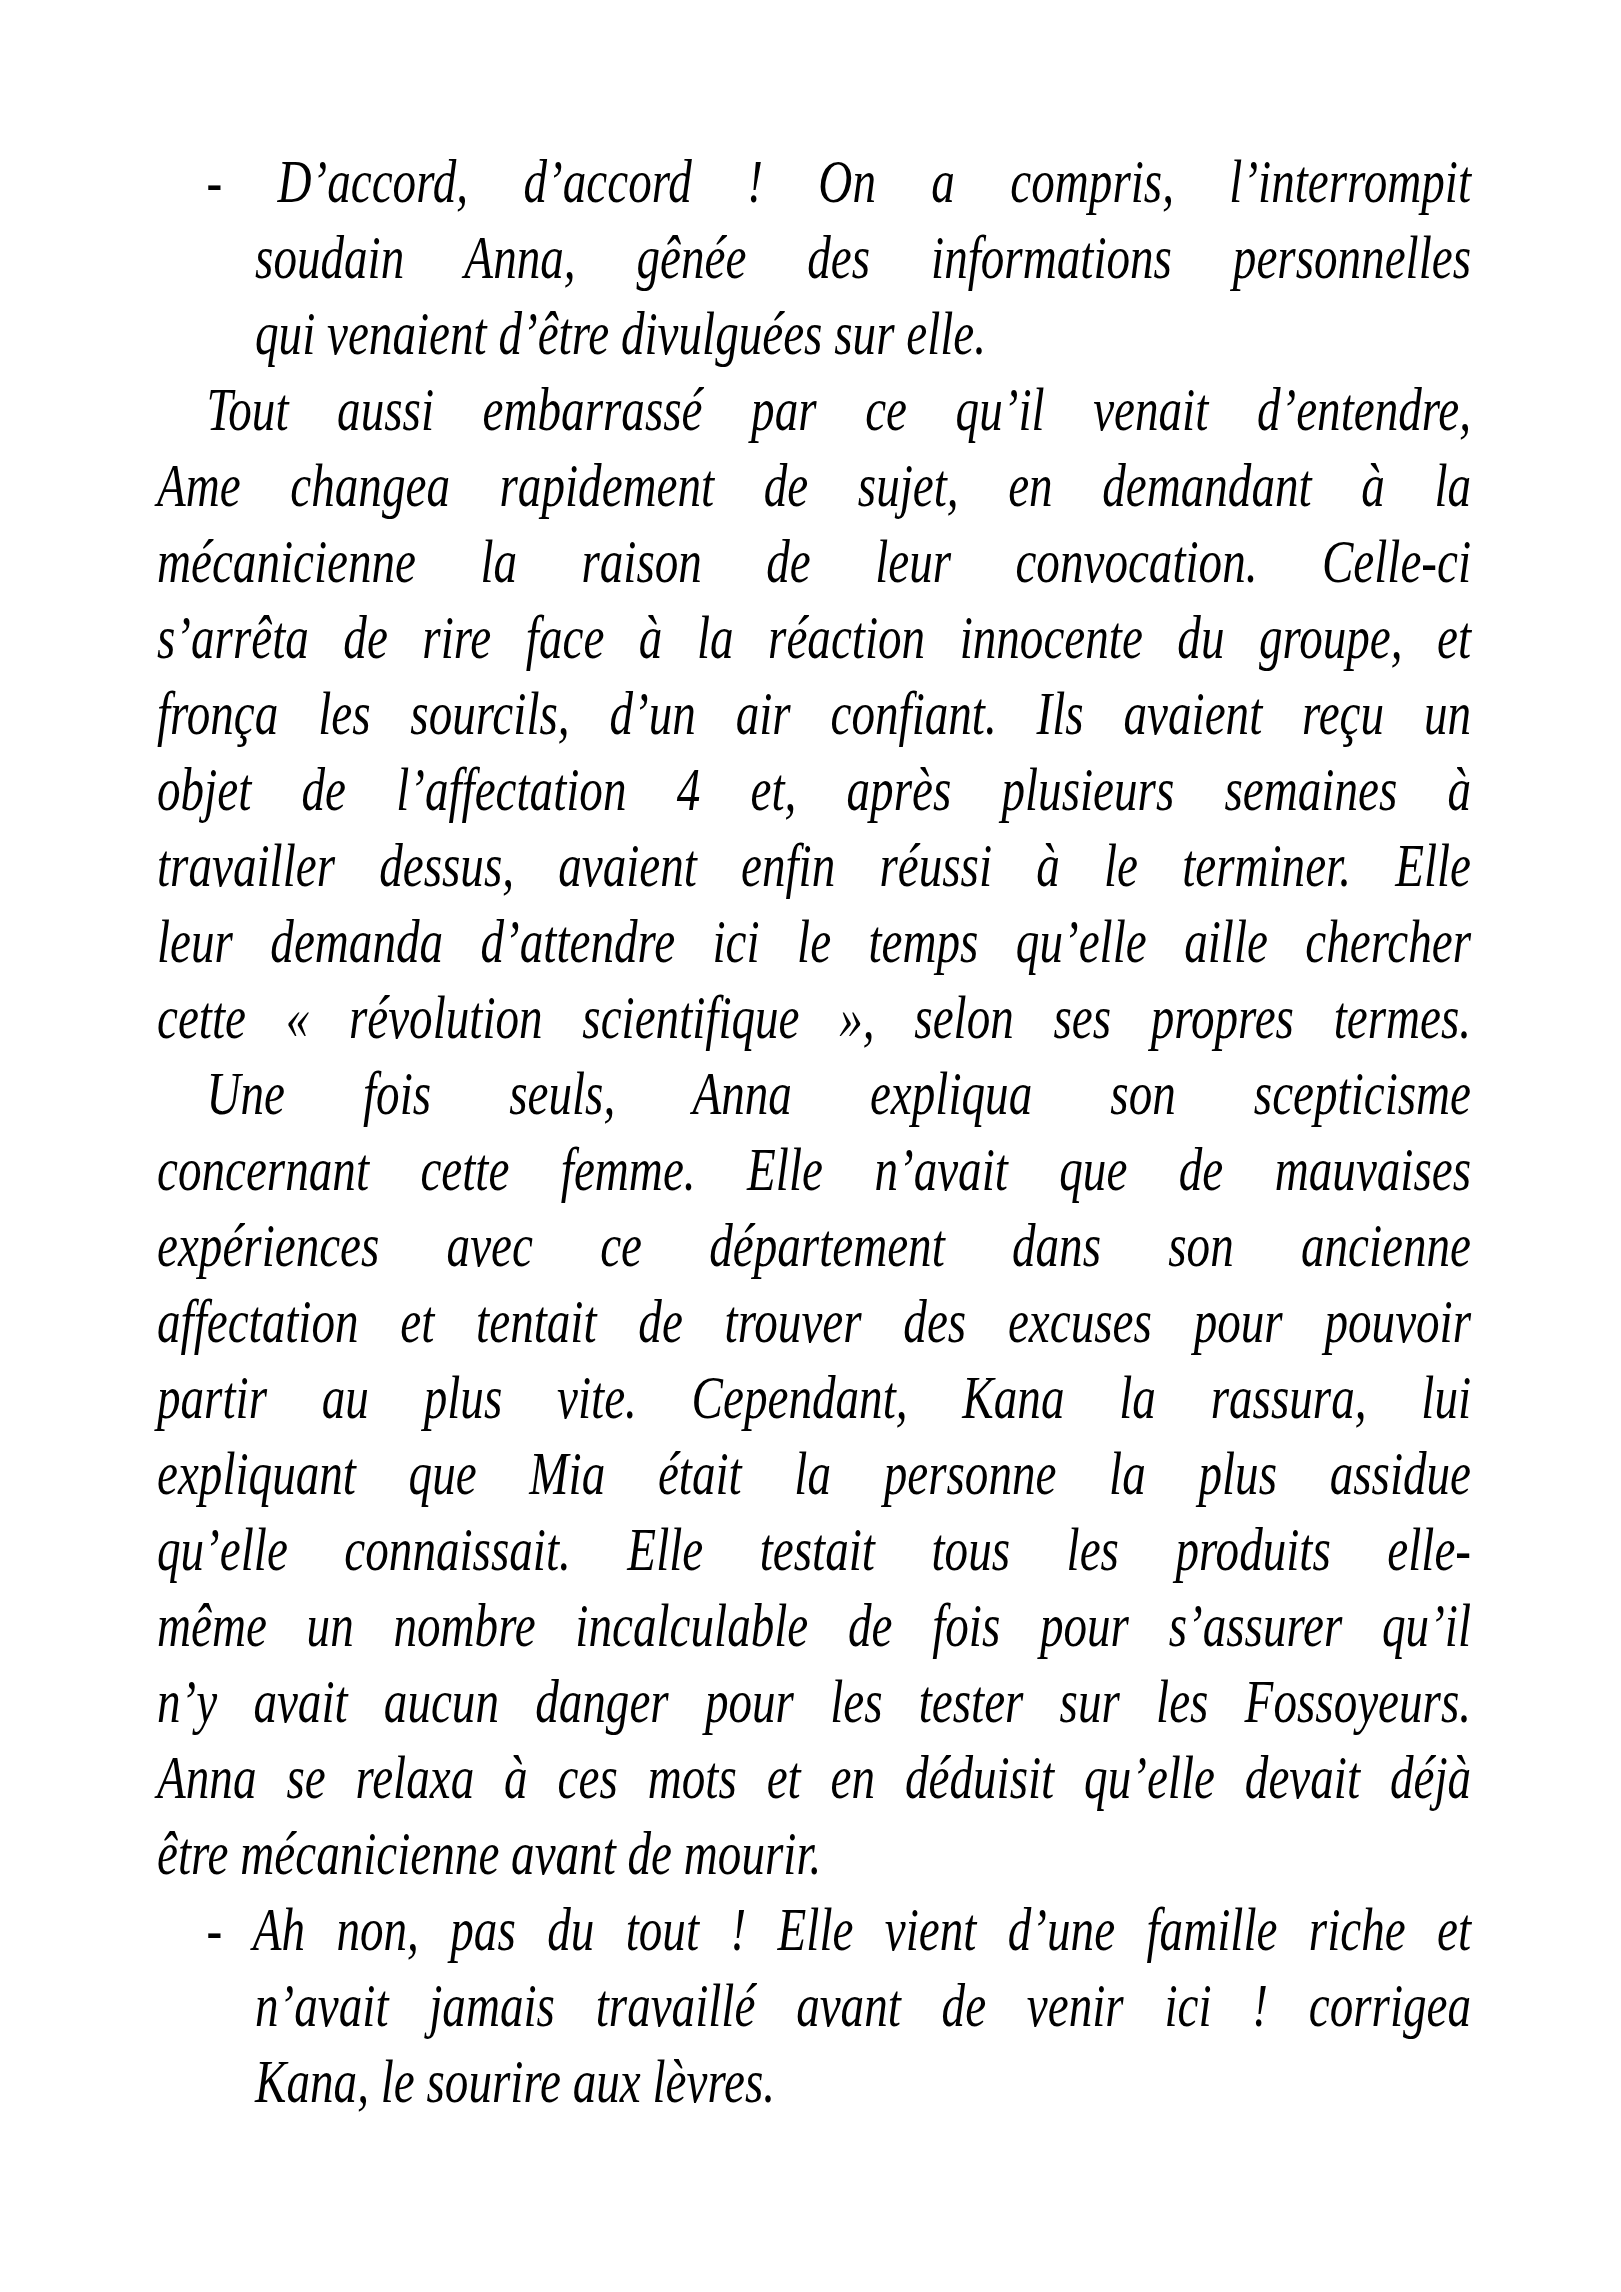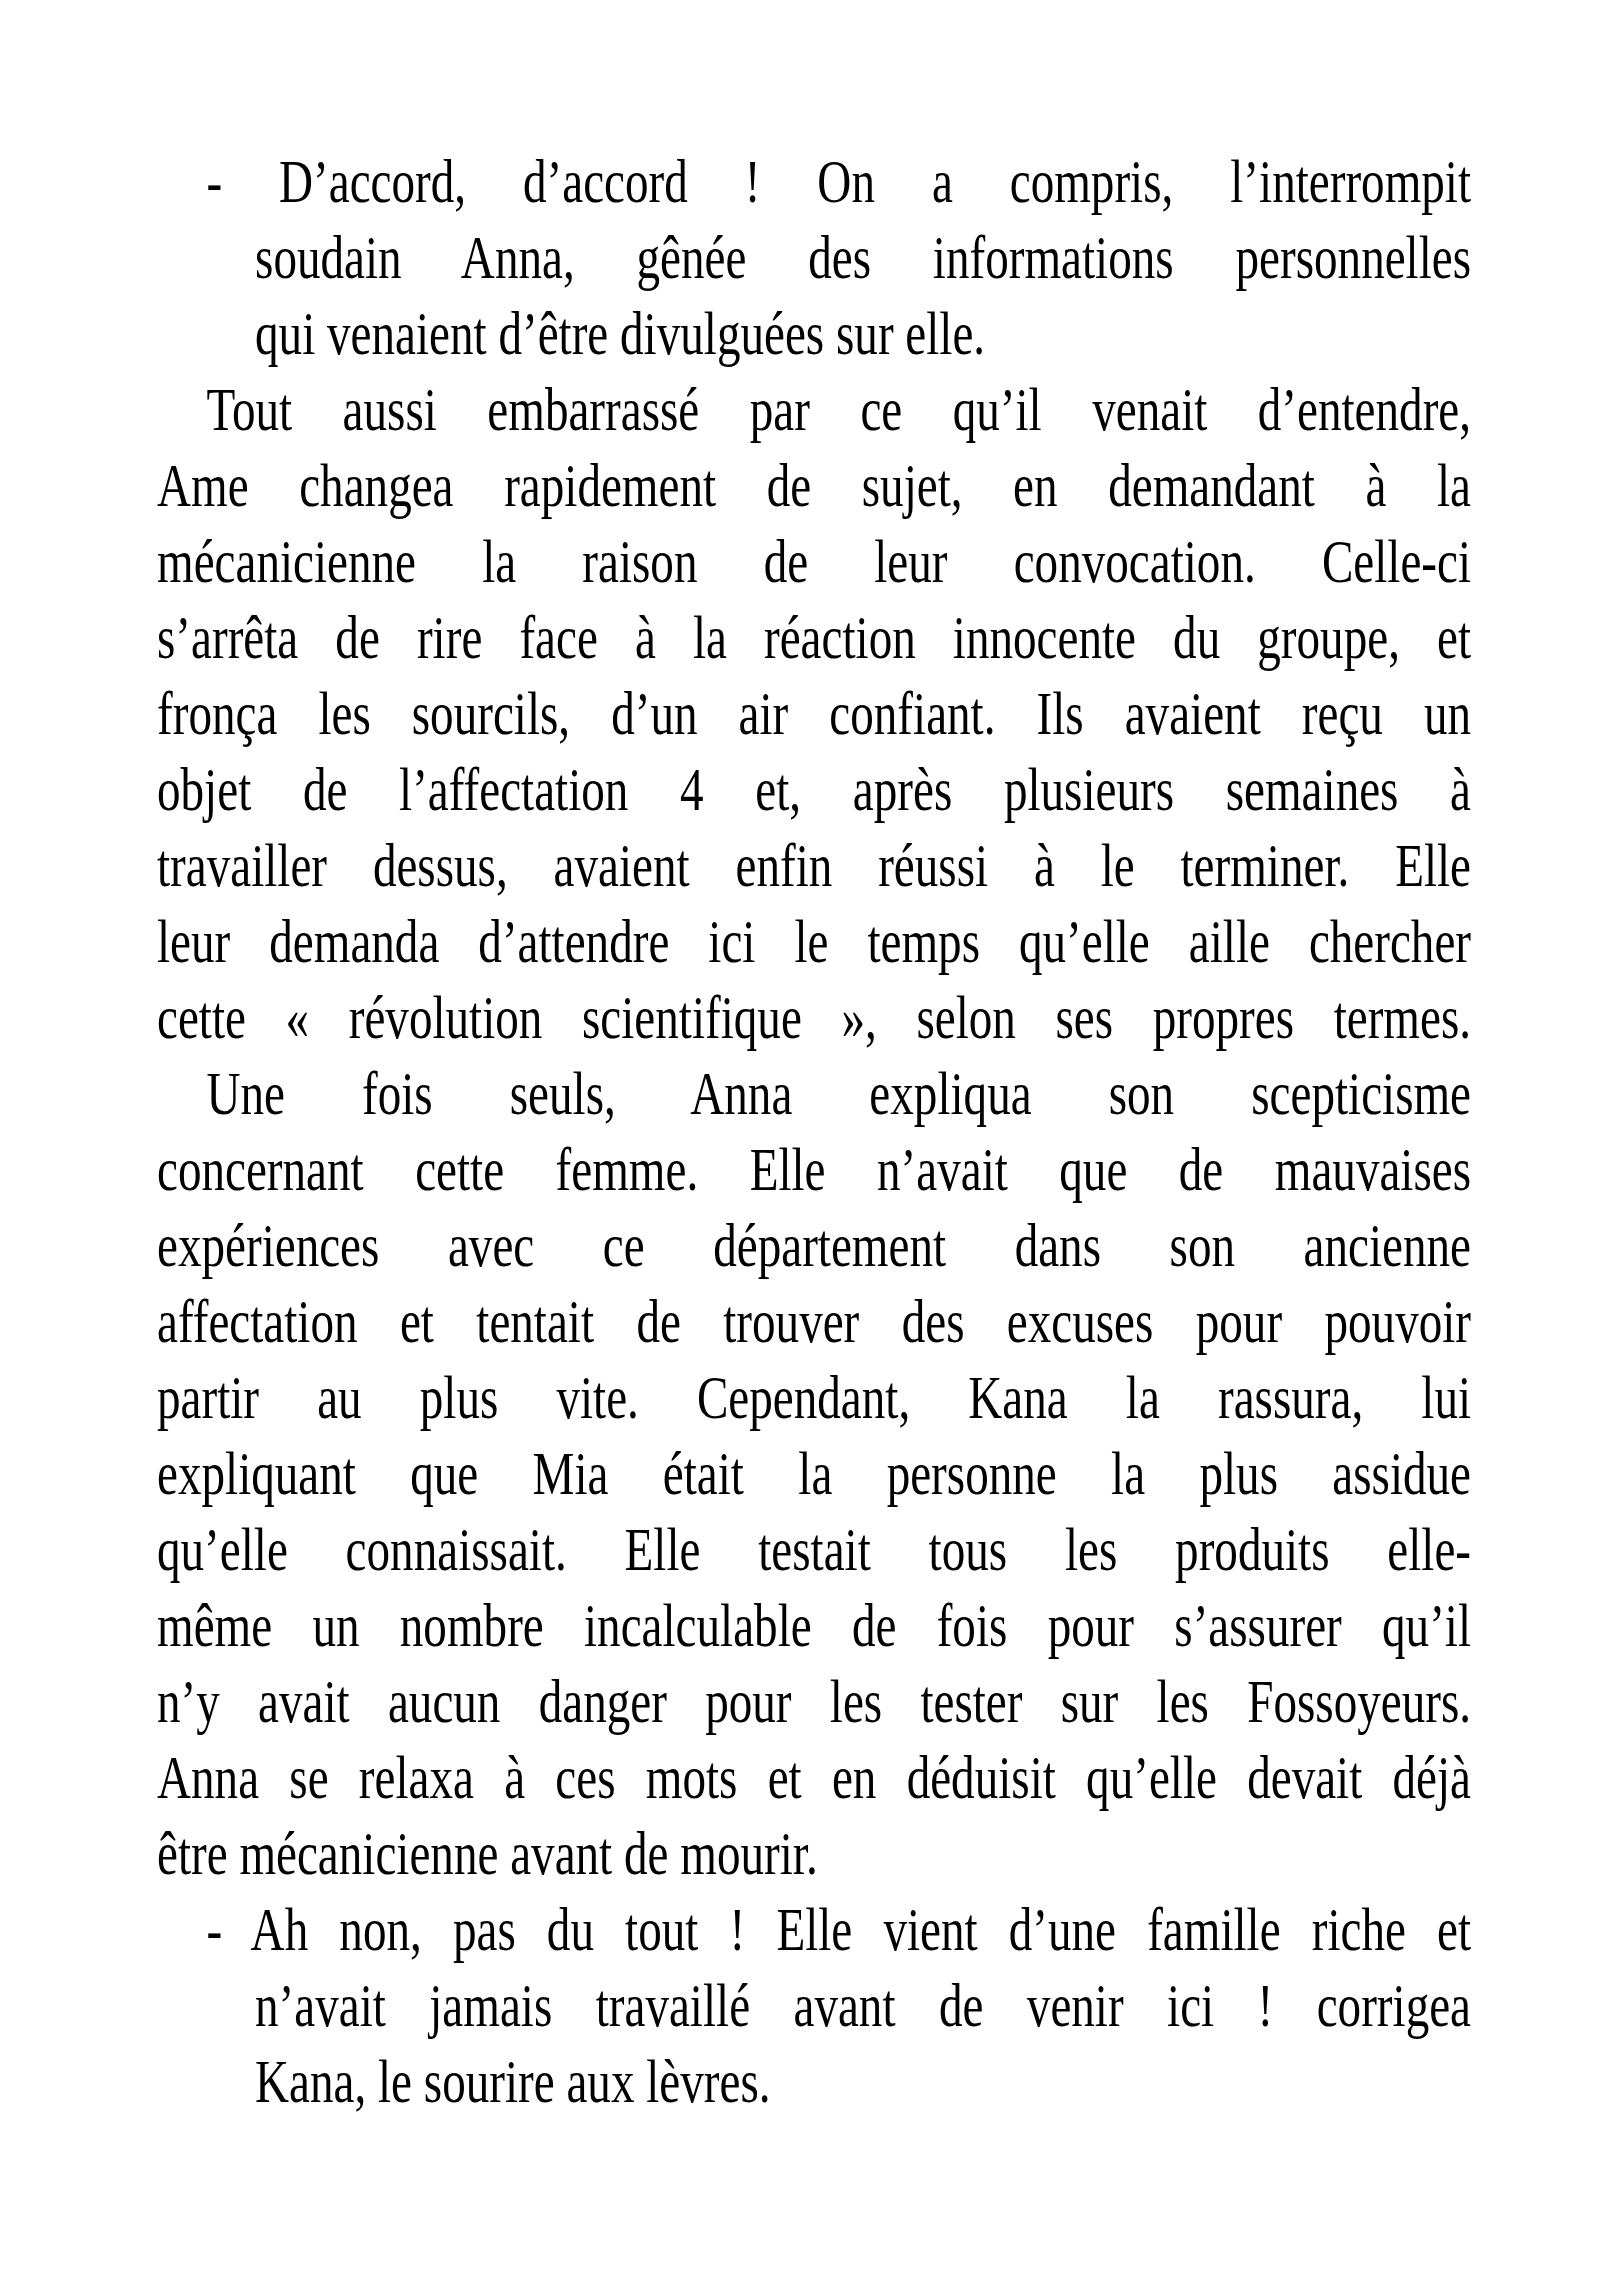--- a/index.html
+++ b/index.html
@@ -6,20 +6,21 @@
     margin: 0;
     padding: 0;
     background: #ffffff;
   }
   .page {
     position: relative;
     width: 1621px;
     height: 2293px;
     background: #ffffff;
     overflow: hidden;
+    font-style: italic;
   }
   .text-block {
     position: absolute;
     left: 157px;
     top: 143px;
     width: 1729px;               
     transform: scaleX(0.76);     
     transform-origin: 0 0;
     font-family: "Liberation Serif", "DejaVu Serif", serif;
     font-size: 62px;

